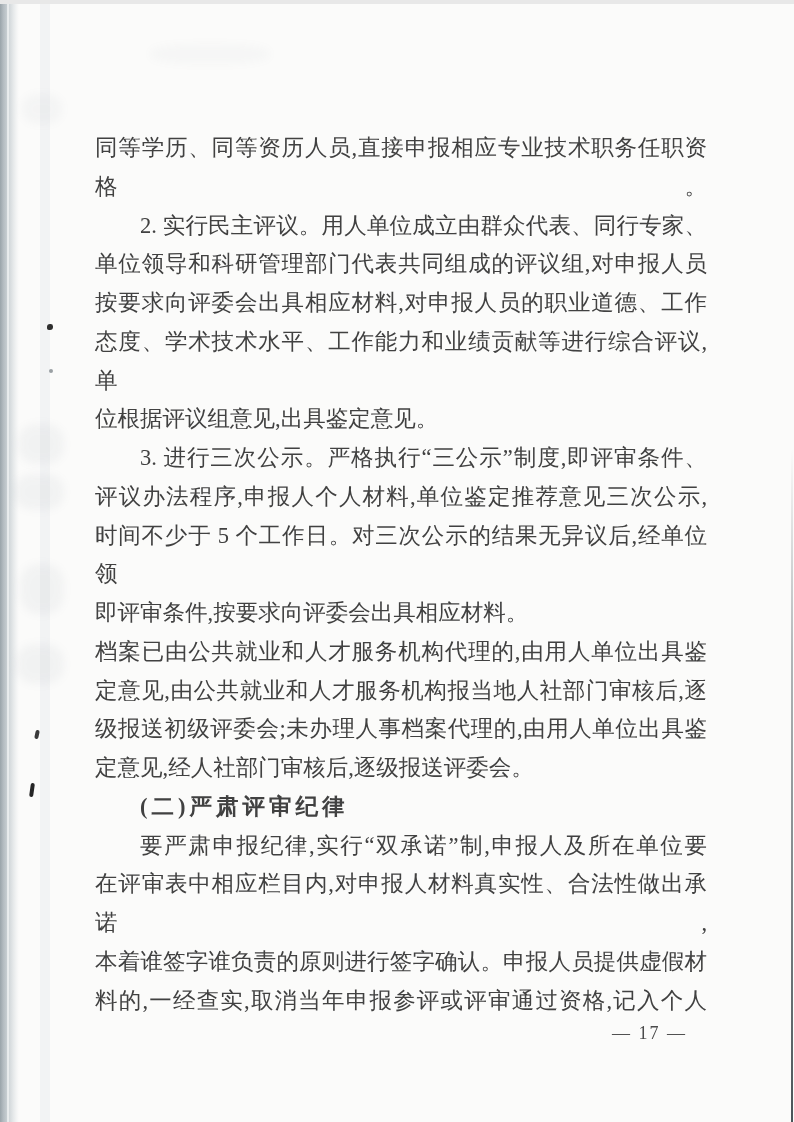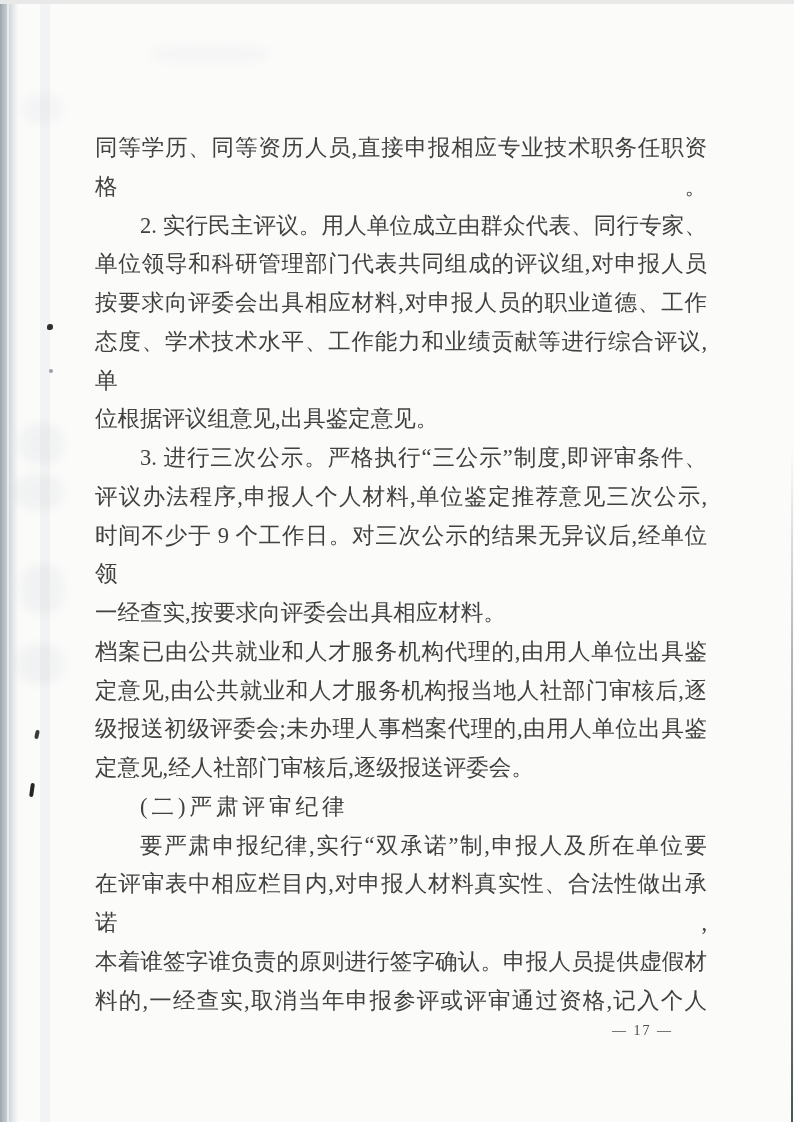--- a/index.html
+++ b/index.html
@@ -48,24 +48,24 @@
     position:absolute;left:95px;top:125px;width:612px;
     font-size:22.5px;line-height:38.75px;color:#414141;
   }
   .line{min-height:38.75px;}
   .line.fill{
     text-align:justify;
     text-align-last:justify;
     text-justify:inter-character;
   }
   .line.indent{text-indent:2em;}
-  .line.heading{font-weight:normal;letter-spacing:4px;}
+  .line.heading{font-weight:bold;letter-spacing:4px;}
   .page-number{
     position:absolute;left:612px;top:1019px;
-    font-size:14px;color:#4a4a4a;letter-spacing:2px;white-space:nowrap;
+    font-size:18px;color:#4a4a4a;letter-spacing:2px;white-space:nowrap;
   }
 </style>
 </head>
 <body>
 
 <div class="page">
 
   <div class="edge-shadow"></div>
   <div class="edge-highlight"></div>
   <div class="paper-streak"></div>
@@ -85,22 +85,22 @@
 
   <div class="text-block">
     <div class="line fill">同等学历、同等资历人员,直接申报相应专业技术职务任职资格。</div>
     <div class="line indent fill">2. 实行民主评议。用人单位成立由群众代表、同行专家、</div>
     <div class="line fill">单位领导和科研管理部门代表共同组成的评议组,对申报人员</div>
     <div class="line fill">按要求向评委会出具相应材料,对申报人员的职业道德、工作</div>
     <div class="line fill">态度、学术技术水平、工作能力和业绩贡献等进行综合评议,单</div>
     <div class="line">位根据评议组意见,出具鉴定意见。</div>
     <div class="line indent fill">3. 进行三次公示。严格执行“三公示”制度,即评审条件、</div>
     <div class="line fill">评议办法程序,申报人个人材料,单位鉴定推荐意见三次公示,</div>
-    <div class="line fill">时间不少于 9 个工作日。对三次公示的结果无异议后,经单位领</div>
-    <div class="line">一经查实,按要求向评委会出具相应材料。</div>
+    <div class="line fill">时间不少于 5 个工作日。对三次公示的结果无异议后,经单位领</div>
+    <div class="line">即评审条件,按要求向评委会出具相应材料。</div>
     <div class="line fill">档案已由公共就业和人才服务机构代理的,由用人单位出具鉴</div>
     <div class="line fill">定意见,由公共就业和人才服务机构报当地人社部门审核后,逐</div>
     <div class="line fill">级报送初级评委会;未办理人事档案代理的,由用人单位出具鉴</div>
     <div class="line">定意见,经人社部门审核后,逐级报送评委会。</div>
     <div class="line indent heading">(二)严肃评审纪律</div>
     <div class="line indent fill">要严肃申报纪律,实行“双承诺”制,申报人及所在单位要</div>
     <div class="line fill">在评审表中相应栏目内,对申报人材料真实性、合法性做出承诺,</div>
     <div class="line fill">本着谁签字谁负责的原则进行签字确认。申报人员提供虚假材</div>
     <div class="line fill">料的,一经查实,取消当年申报参评或评审通过资格,记入个人</div>
 

